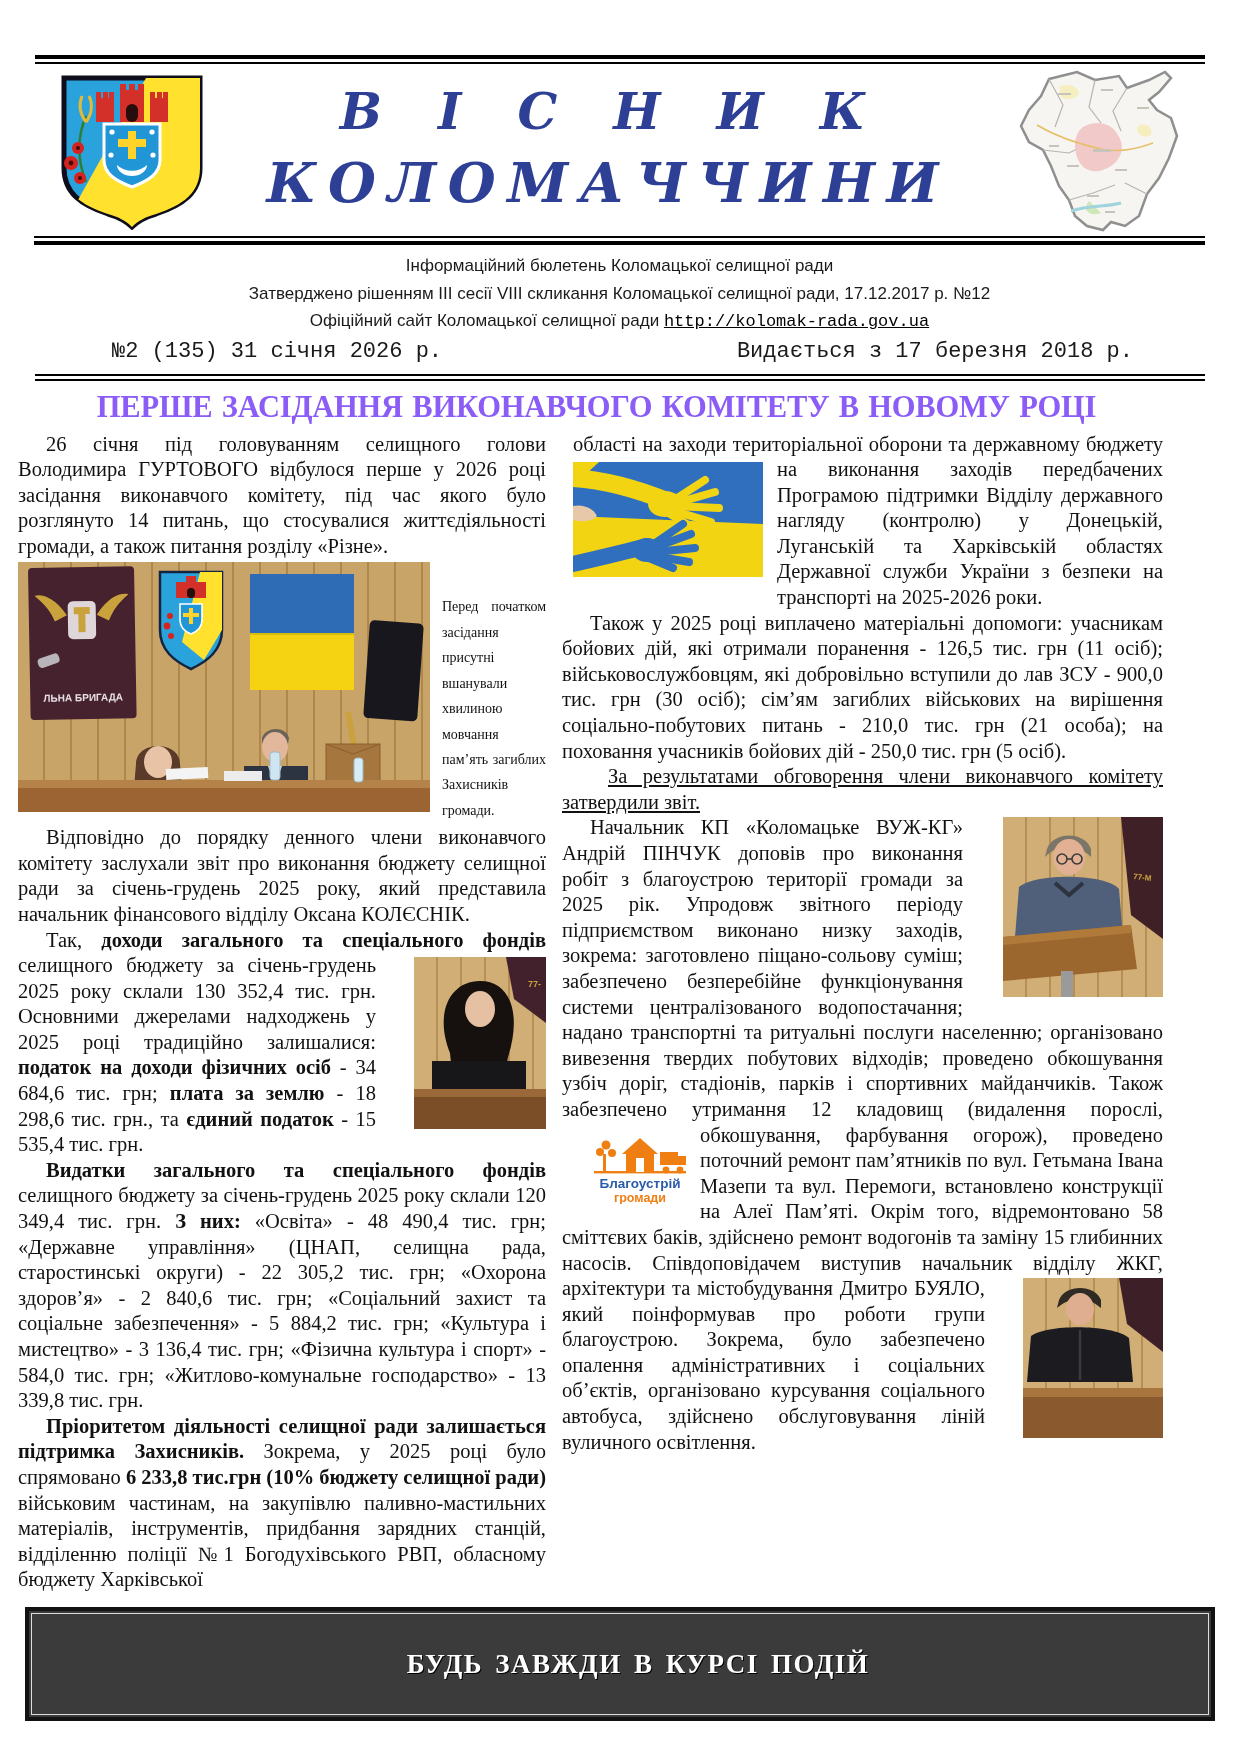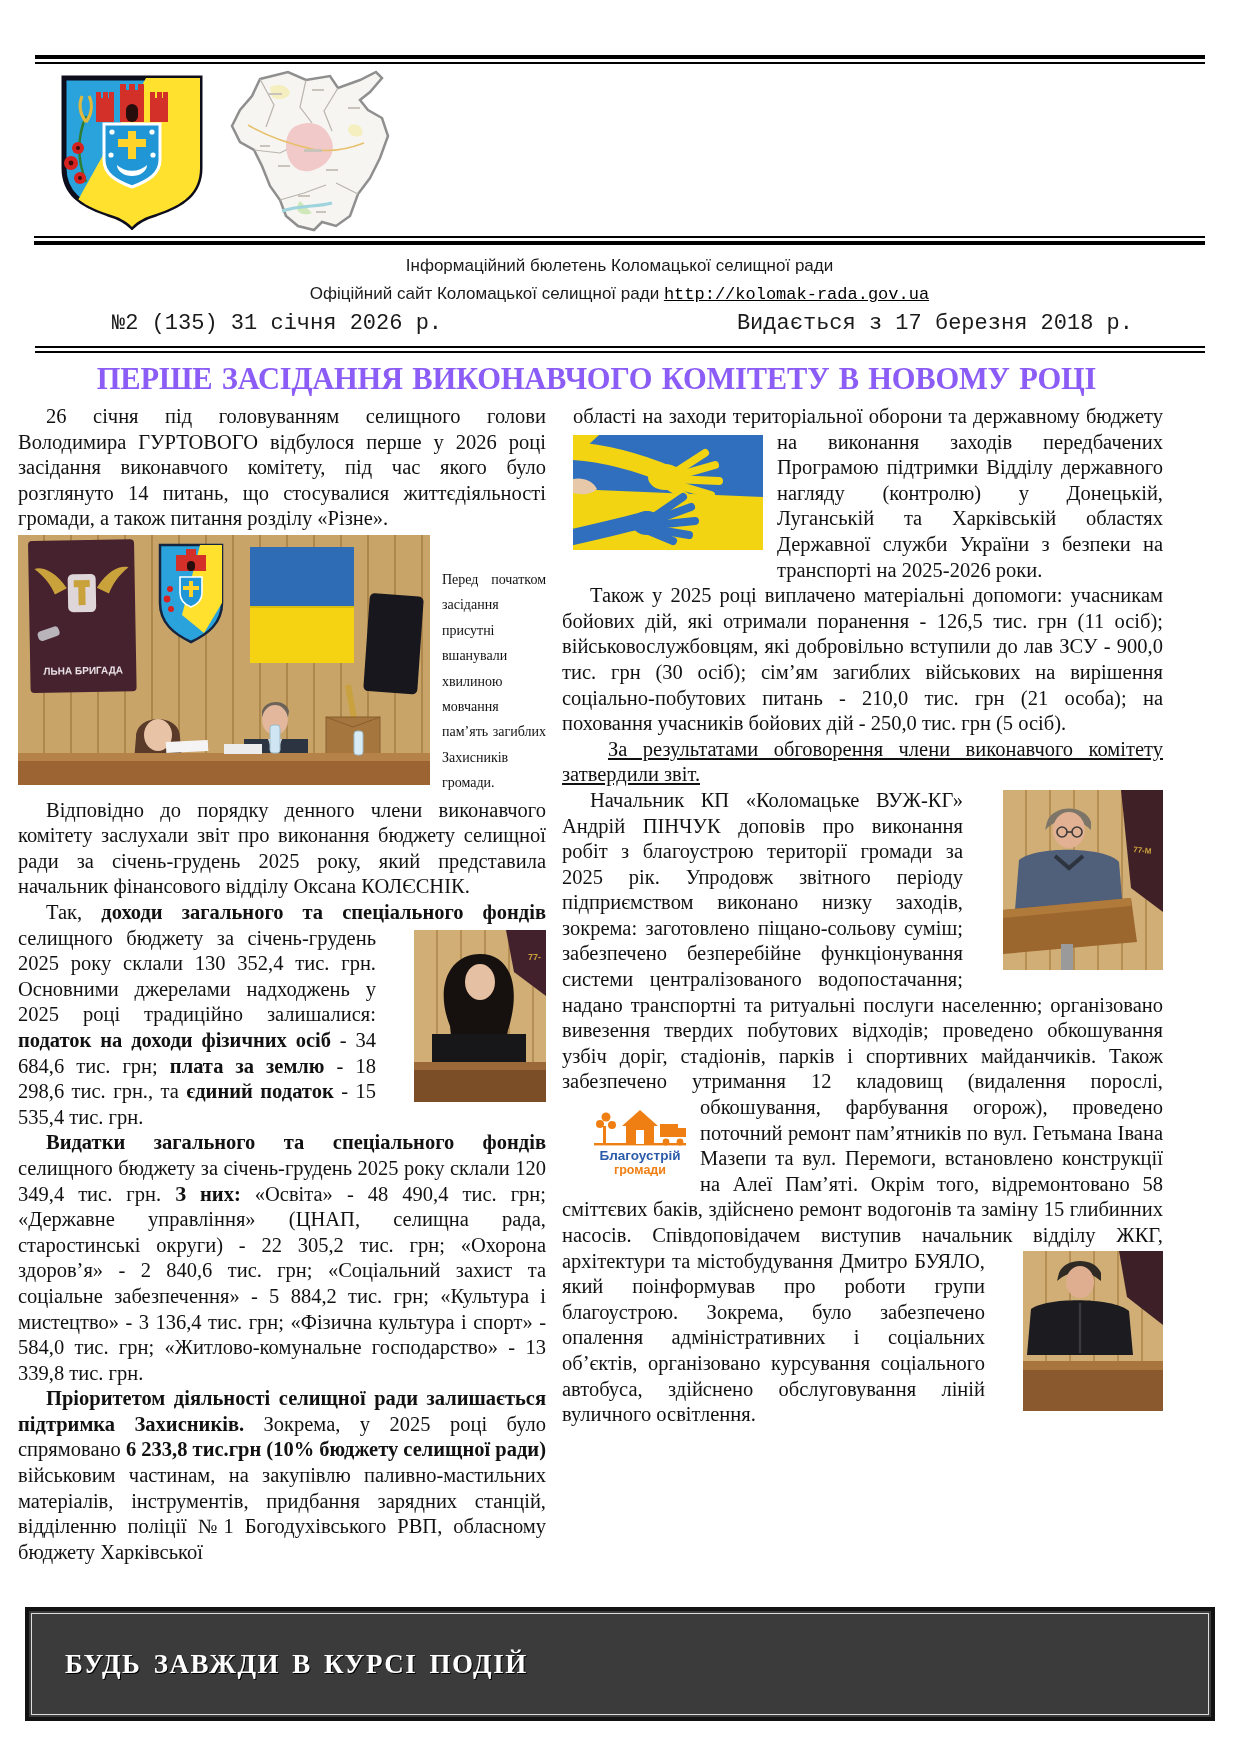--- a/index.html
+++ b/index.html
@@ -42,21 +42,21 @@
   .photo-block svg{flex:none;}
   .side-cap{width:104px;font-size:14px;line-height:25.4px;text-align:justify;padding-top:32px;}
   .hands-wrap{float:left;margin:5px 14px 3px 0;}
   .ph2-wrap{float:right;margin:4px 0 3px 10px;}
   .ph3-wrap{float:right;margin:2px 0 4px 12px;}
   .ph4-wrap{float:right;margin:2px 0 4px 10px;}
   .logo-wrap{float:left;margin:3px 10px 2px 0;}
   
   .banner{position:absolute;left:25px;right:24px;top:1607px;height:114px;background:var(--banner-bg);
           border:4px solid #121212;outline:1px solid #dedede;outline-offset:-7px;
-          display:flex;align-items:center;justify-content:flex-start;padding-left:36px;}
+          display:flex;align-items:center;justify-content:center;padding-left:36px;}
   .banner-text{color:#fff;font-weight:bold;font-size:27px;letter-spacing:1.5px;word-spacing:4px;
                font-family:"Liberation Serif",serif;text-shadow:1px 1px 0 #000;}
   .hidden-defs{position:absolute;width:0;height:0;}
 </style>
 </head>
 <body>
 
 <svg class="hidden-defs" aria-hidden="true">
   <defs>
     <pattern id="woodA" width="27" height="12" patternUnits="userSpaceOnUse">
@@ -116,20 +116,24 @@
         <path d="M30,52 C24,44 22,36 26,26 M30,52 C36,44 37,34 33,26" stroke="#e3b93c" stroke-width="3" fill="none"></path>
         <circle cx="22" cy="78" r="6" fill="#d6231f"></circle>
           <circle cx="15" cy="93" r="7" fill="#d6231f"></circle>
           <circle cx="24" cy="108" r="6" fill="#d6231f"></circle>
         <circle cx="22" cy="78" r="2" fill="#3a0d0a"></circle>
           <circle cx="15" cy="93" r="2.4" fill="#3a0d0a"></circle>
           <circle cx="24" cy="108" r="2" fill="#3a0d0a"></circle>
       </g>
     </svg>
 
+    <div class="title-box">
+      <span class="t1">ВІСНИК</span>
+      <span class="t2">КОЛОМАЧЧИНИ</span>
+    </div>
 
     <svg width="196" height="170" viewBox="0 0 196 170">
       <polygon points="52,14 80,7 98,15 122,11 130,23 152,15 168,7 174,13 162,27 152,35 160,45 174,53 180,71 172,93 162,113 150,129 142,151 128,161 114,157 106,165 90,161 78,151 72,135 62,121 54,101 46,85 32,77 24,61 32,45 44,31" fill="#f6f5f1" stroke="#8f8f8f" stroke-width="2.5"></polygon>
       <path d="M52,14 L66,40 L58,62 M98,15 L92,42 L104,58 M130,23 L116,46 L124,66 M46,85 L72,88 L92,78 M72,135 L96,128 L118,120 M150,129 L128,118" stroke="#b9b5ad" stroke-width="1.2" fill="none"></path>
       <path d="M86,62 C100,54 116,58 122,72 C130,86 120,100 108,104 C96,110 84,104 80,92 C76,80 78,68 86,62 Z" fill="#f2c9c9"></path>
       <path d="M62,22 C70,18 80,20 82,28 C80,34 70,36 64,32 Z" fill="#f5efc0"></path>
       <path d="M142,60 C150,58 156,62 154,70 C148,74 140,70 140,64 Z" fill="#f5efc0"></path>
       <path d="M92,136 C84,146 94,152 104,148" fill="#cfe8b8"></path>
       <path d="M74,146 C92,140 110,142 124,138" stroke="#9fd4de" stroke-width="3" fill="none"></path>
       <path d="M40,60 C60,72 86,80 104,84 C122,88 140,84 156,78" stroke="#e6c06a" stroke-width="1.5" fill="none"></path>
@@ -144,20 +148,21 @@
           <rect x="108" y="146" width="10" height="2"></rect>
           <rect x="52" y="80" width="10" height="2"></rect>
       </g>
     </svg>
   </div>
 
   <div class="rule-b"></div>
 
   <div class="info">
     <div>Інформаційний бюлетень Коломацької селищної ради</div>
+    <div>Затверджено рішенням ІІІ сесії VIII скликання Коломацької селищної ради, 17.12.2017 р. №12</div>
     <div><span>Офіційний сайт Коломацької селищної ради </span><a href="#">http://kolomak-rada.gov.ua</a></div>
   </div>
 
   <div class="issue-row">
     <span>№2 (135) 31 січня 2026 р.</span>
     <span>Видається з 17 березня 2018 р.</span>
   </div>
 
   <div class="rule-c"></div>
 

